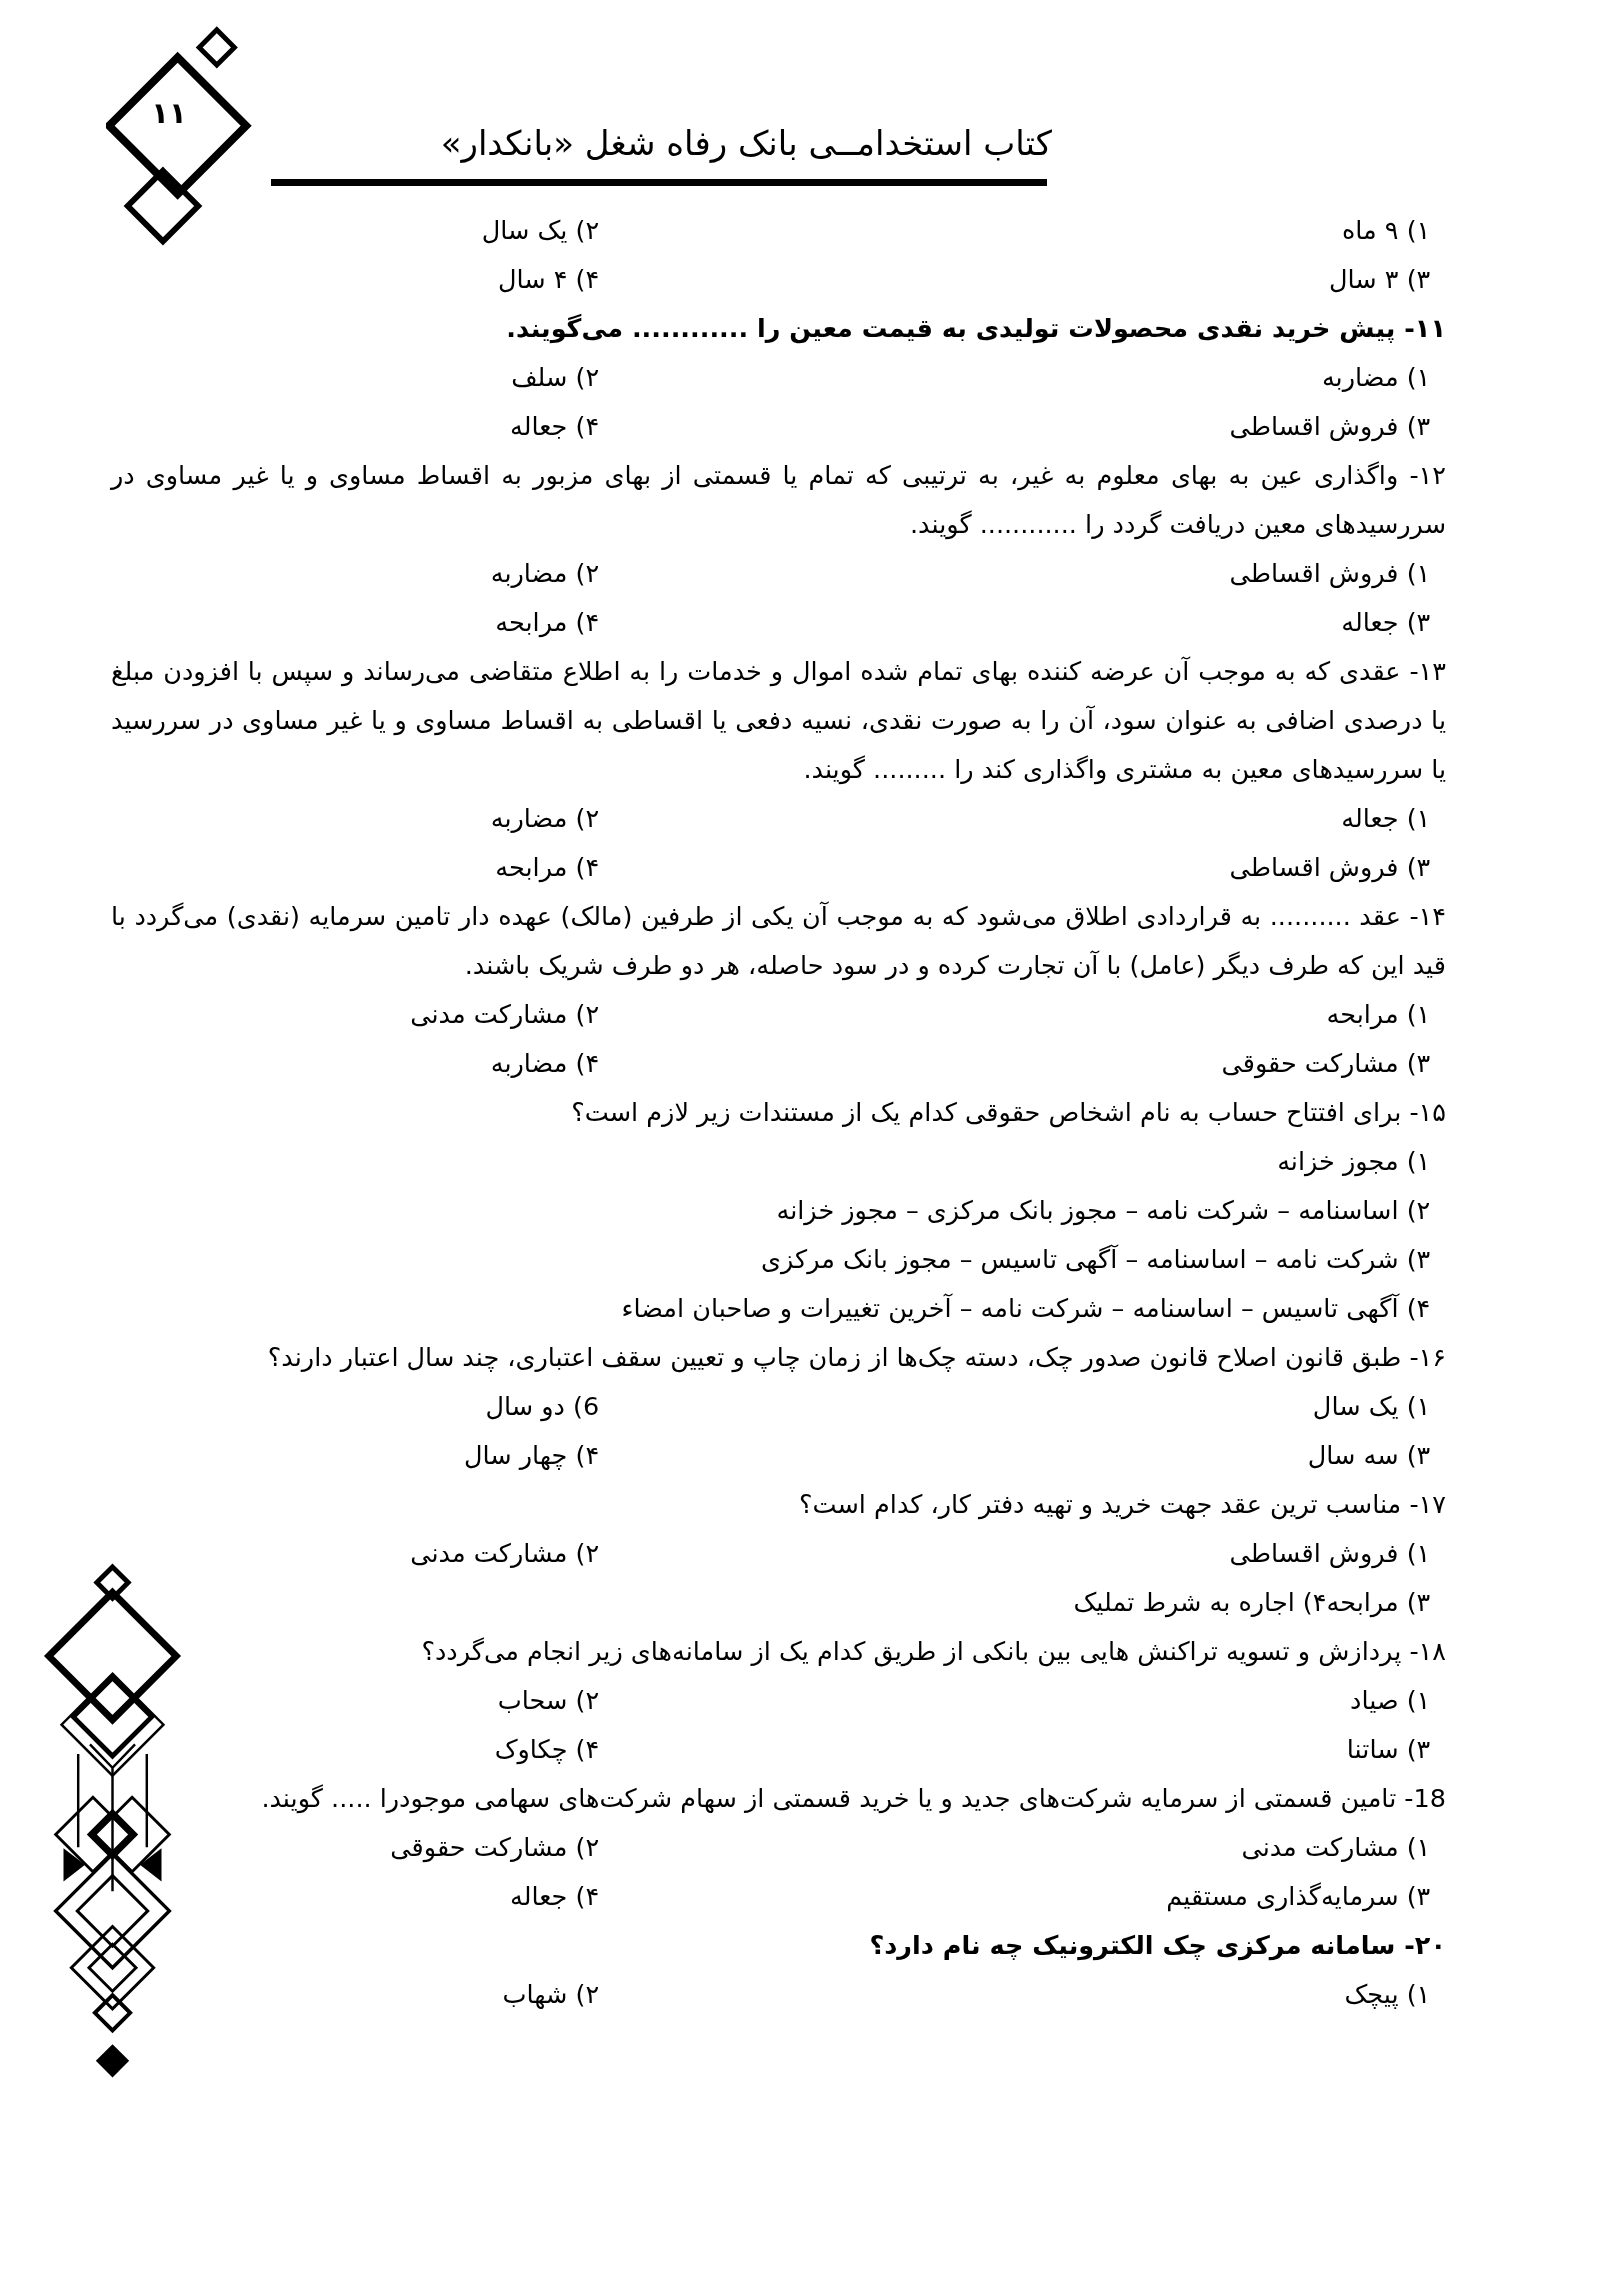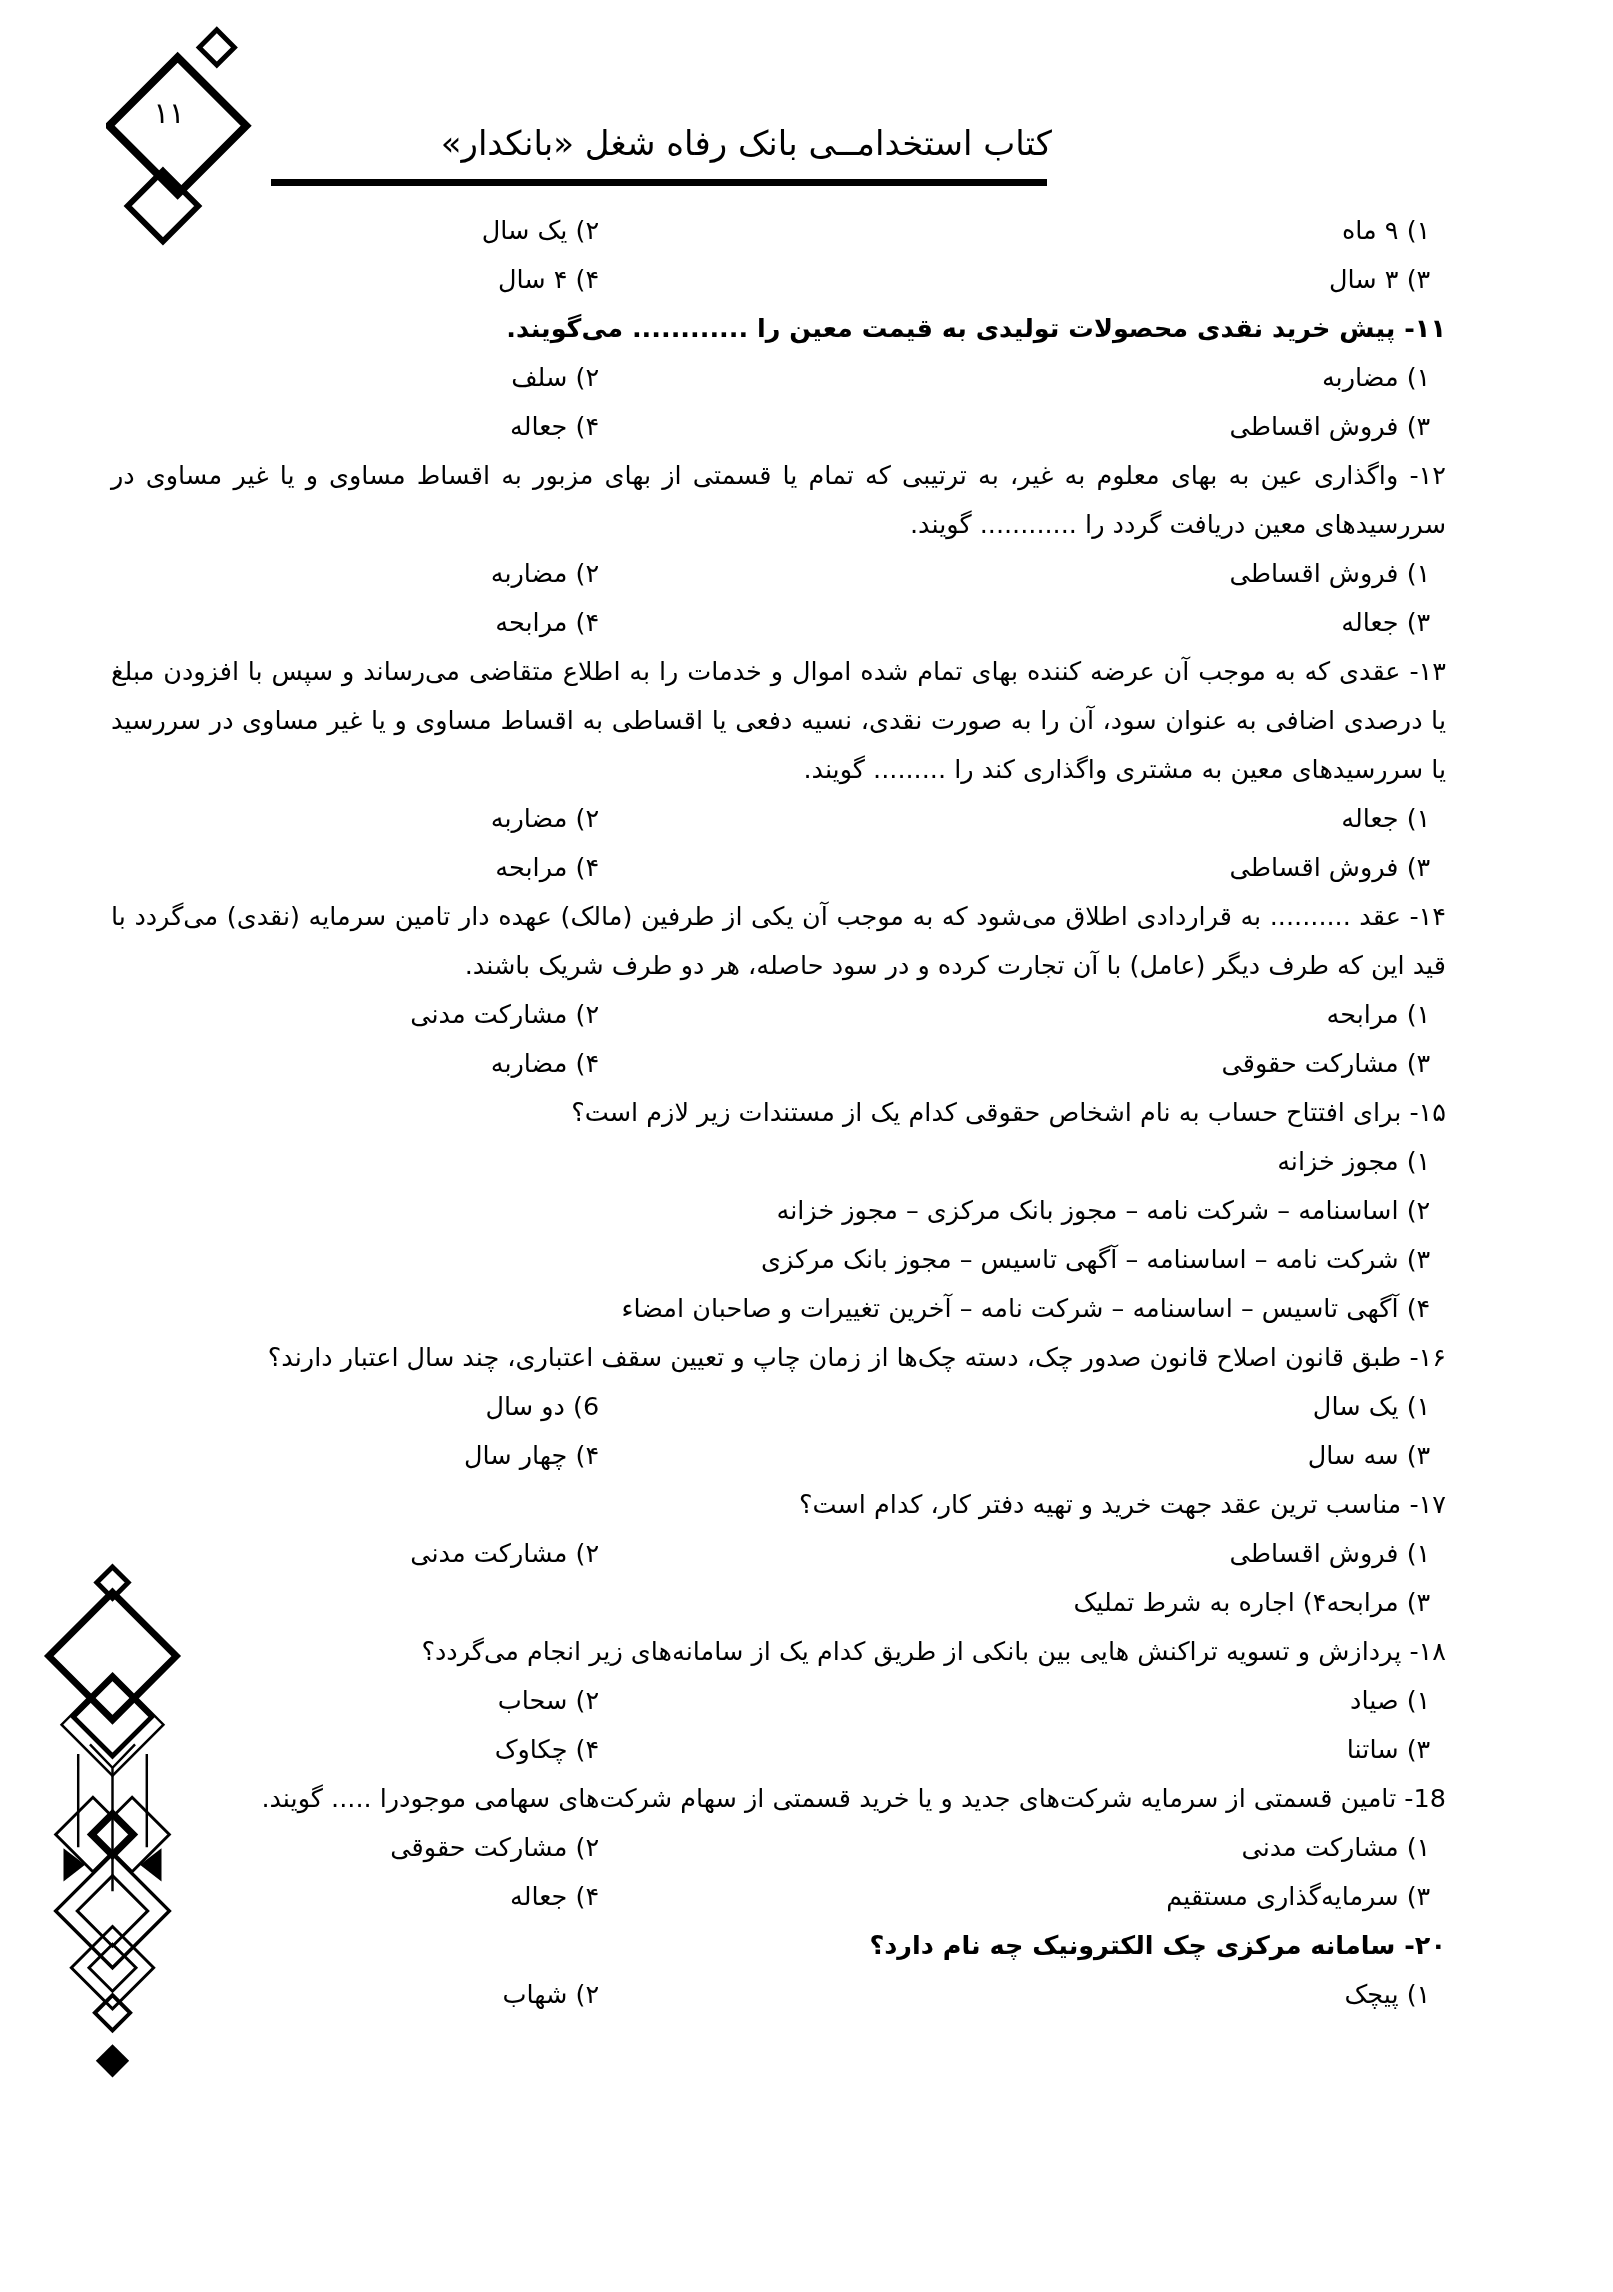--- a/index.html
+++ b/index.html
@@ -10,21 +10,21 @@
     background:#ffffff;
     color:#000;
     font-family:"DejaVu Sans", sans-serif;
     direction:rtl;
     overflow:hidden;
   }
   
   .emblem{position:absolute;left:106px;top:21.6px;width:157px;height:230px;}
   .page-num{
     position:absolute;left:125px;top:94px;width:88px;
-    text-align:center;font-size:29px;font-weight:normal;line-height:39px;
+    text-align:center;font-size:29px;font-weight:bold;line-height:39px;
   }
   .header-title{
     position:absolute;left:469px;top:123px;width:583px;
     font-size:34px;font-weight:normal;text-align:left;white-space:nowrap;
     letter-spacing:0px;
   }
   .header-rule{
     position:absolute;left:271px;top:179px;width:776px;height:6.9px;
     background:#000;
   }

